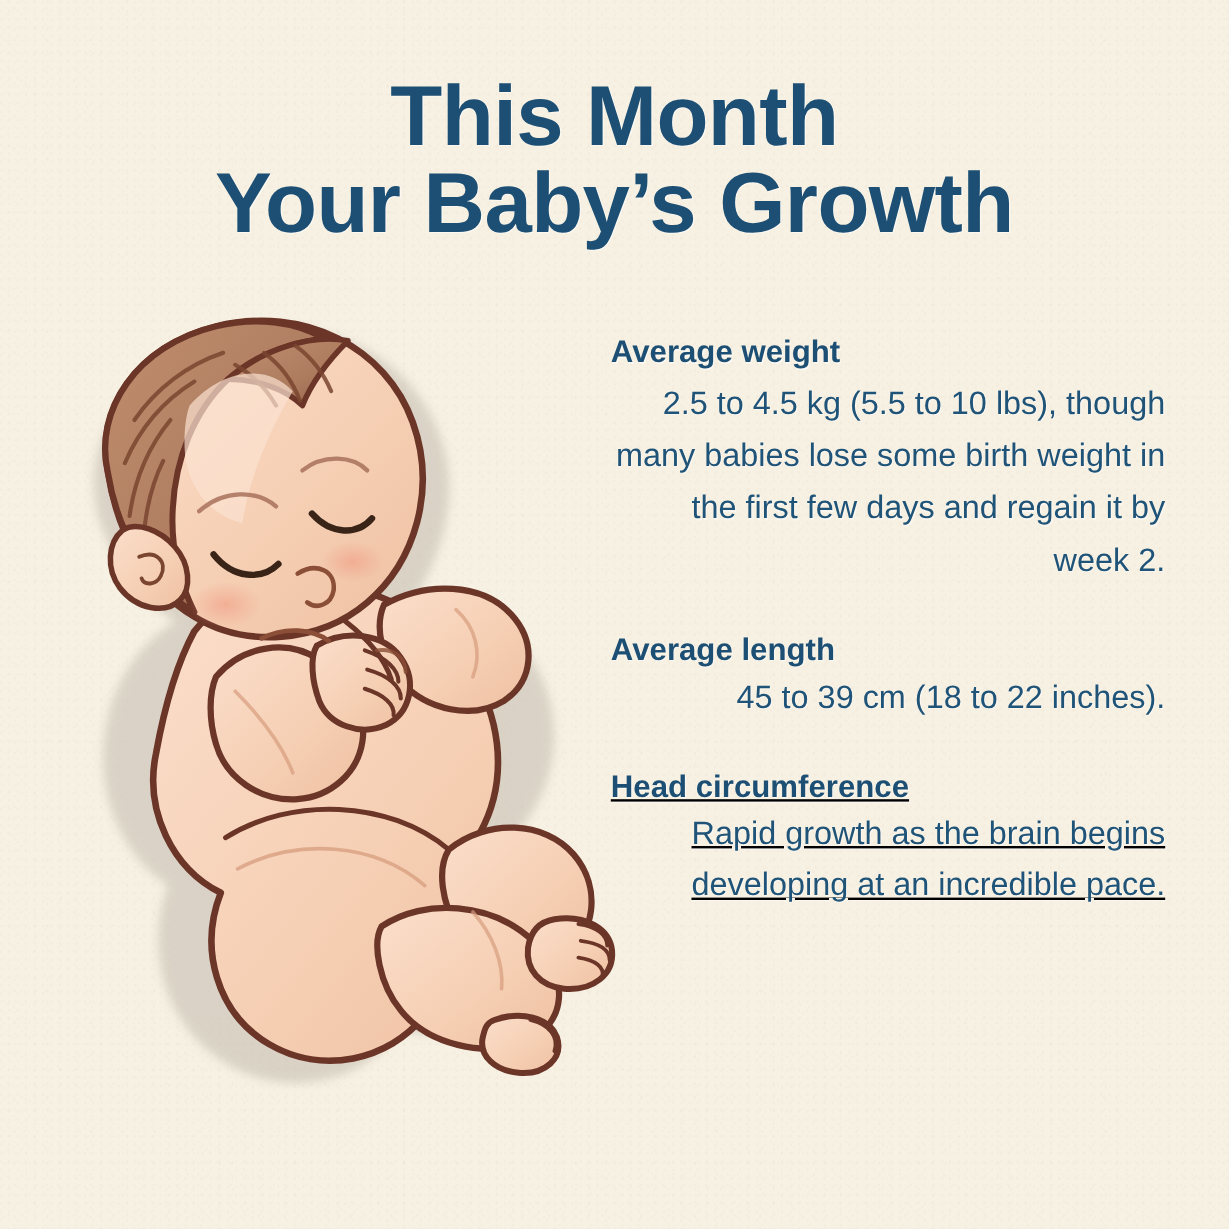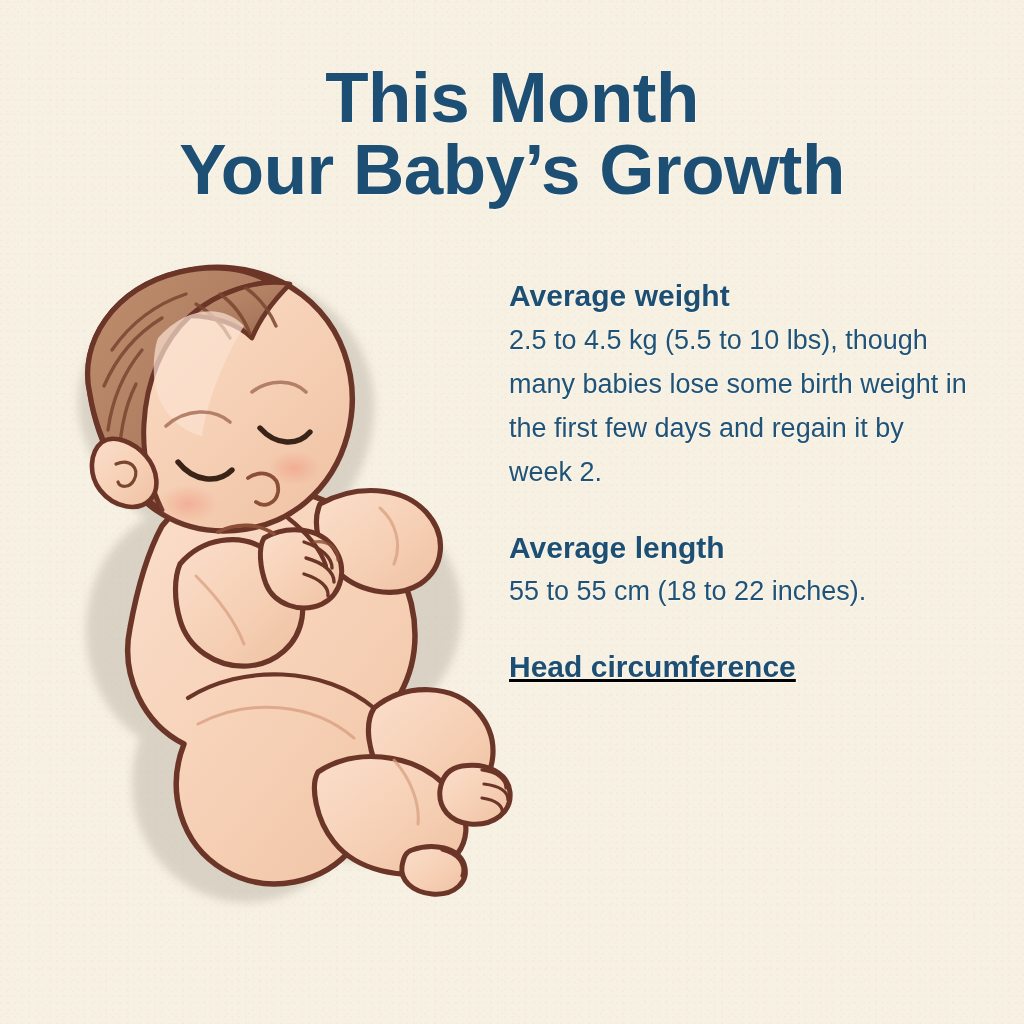--- a/index.html
+++ b/index.html
@@ -56,33 +56,34 @@
     position: absolute;
     left: 509px;
     top: 278px;
     width: 462px;
     z-index: 5;
   }
   .info-section { margin-bottom: 26px; }
   .info-section:last-child { margin-bottom: 0; text-decoration: underline; }
   .section-heading {
     color: #1c4f73;
-    font-size: 30px;
+    font-size: 26px;
     font-weight: bold;
     line-height: 1.18;
     margin: 0 0 6px 0;
     text-shadow: 1px 1px 0 rgba(255,255,255,.5);
   }
   .section-body {
     color: #1f5378;
     font-size: 27px;
     font-weight: normal;
     line-height: 1.62;
     margin: 0;
     text-shadow: 1px 1px 0 rgba(255,255,255,.45);
+    text-align: right;
   }
   .sec-length .section-heading { margin-bottom: 4px; margin-top: 36px; }
   .sec-head .section-heading { margin-bottom: 2px; }
   .sec-weight { margin-bottom: 36px; }
   .sec-length { margin-bottom: 36px; }
 
   
   .baby-illustration {
     position: absolute;
     left: 28px;
@@ -315,22 +316,23 @@
 
   <div class="info-column">
 
     <div class="info-section sec-weight">
       <h2 class="section-heading">Average weight</h2>
       <p class="section-body">2.5 to 4.5 kg (5.5 to 10 lbs), though many babies lose some birth weight in the first few days and regain it by week 2.</p>
     </div>
 
     <div class="info-section sec-length">
       <h2 class="section-heading">Average length</h2>
-      <p class="section-body">55 to 55 cm (18 to 22 inches).</p>
+      <p class="section-body">45 to 39 cm (18 to 22 inches).</p>
     </div>
 
     <div class="info-section sec-head">
       <h2 class="section-heading">Head circumference</h2>
+      <p class="section-body">Rapid growth as the brain begins developing at an incredible pace.</p>
     </div>
 
   </div>
 
 </div>
 
 </body></html>

